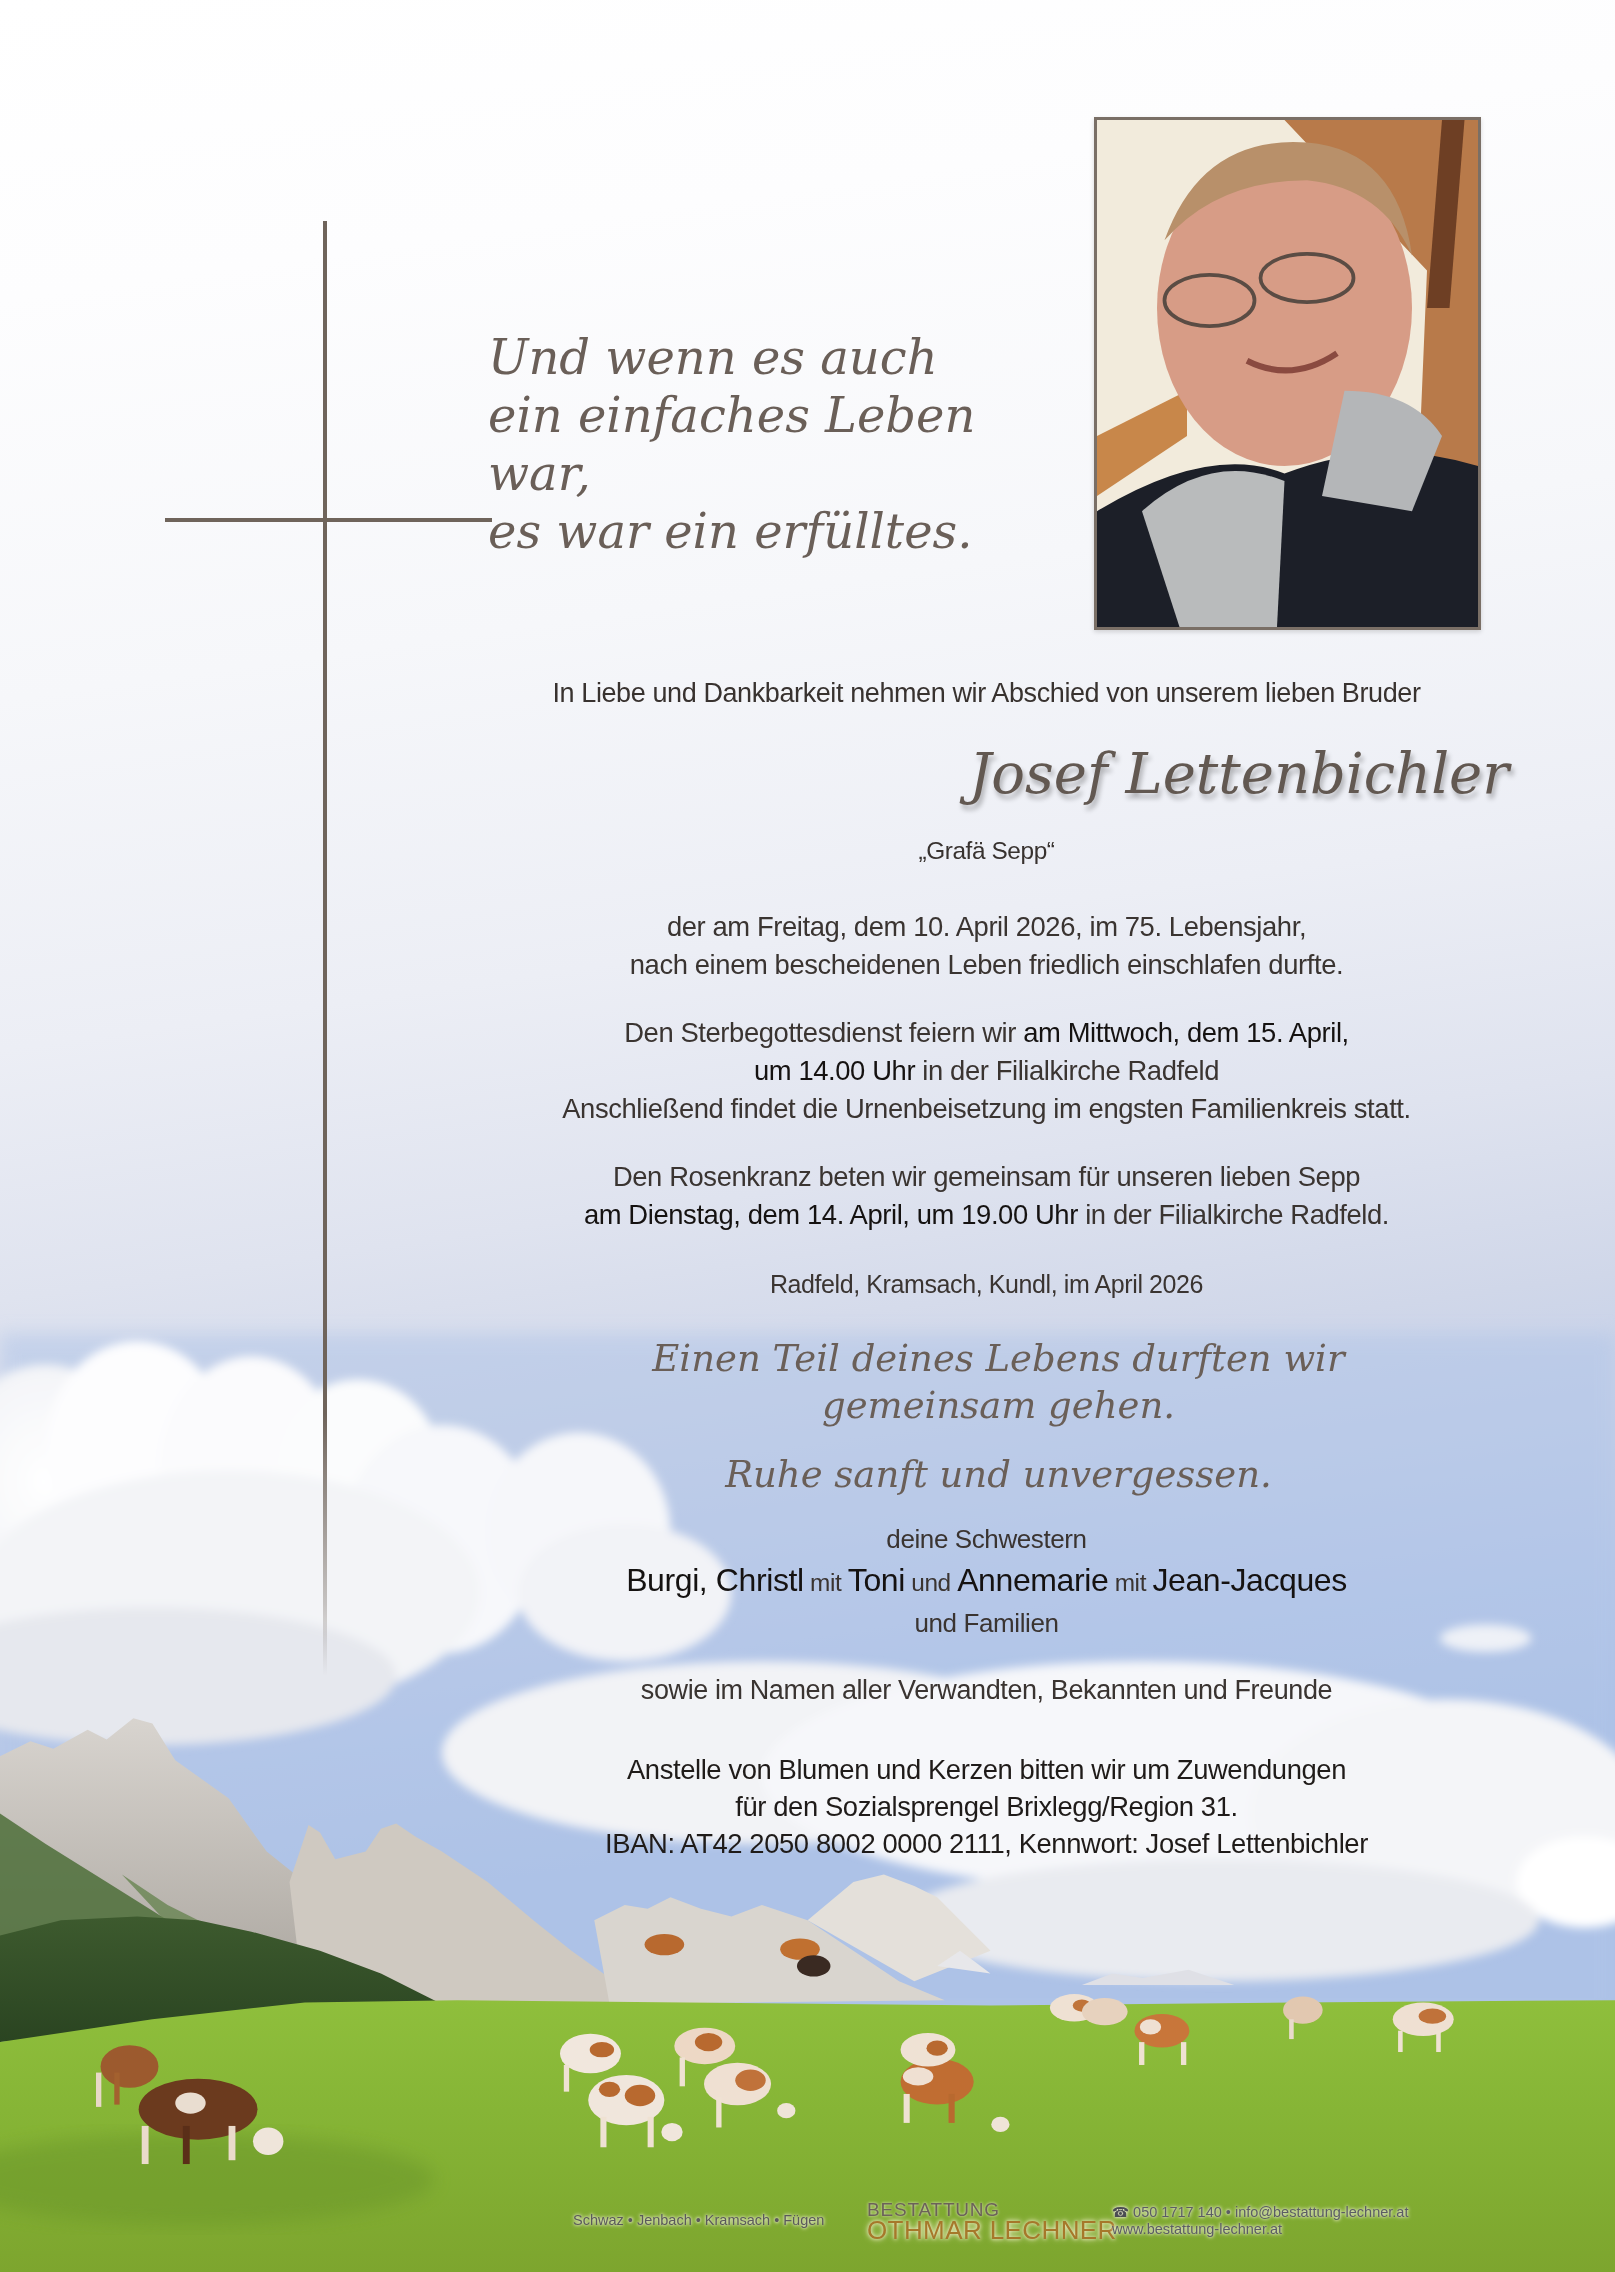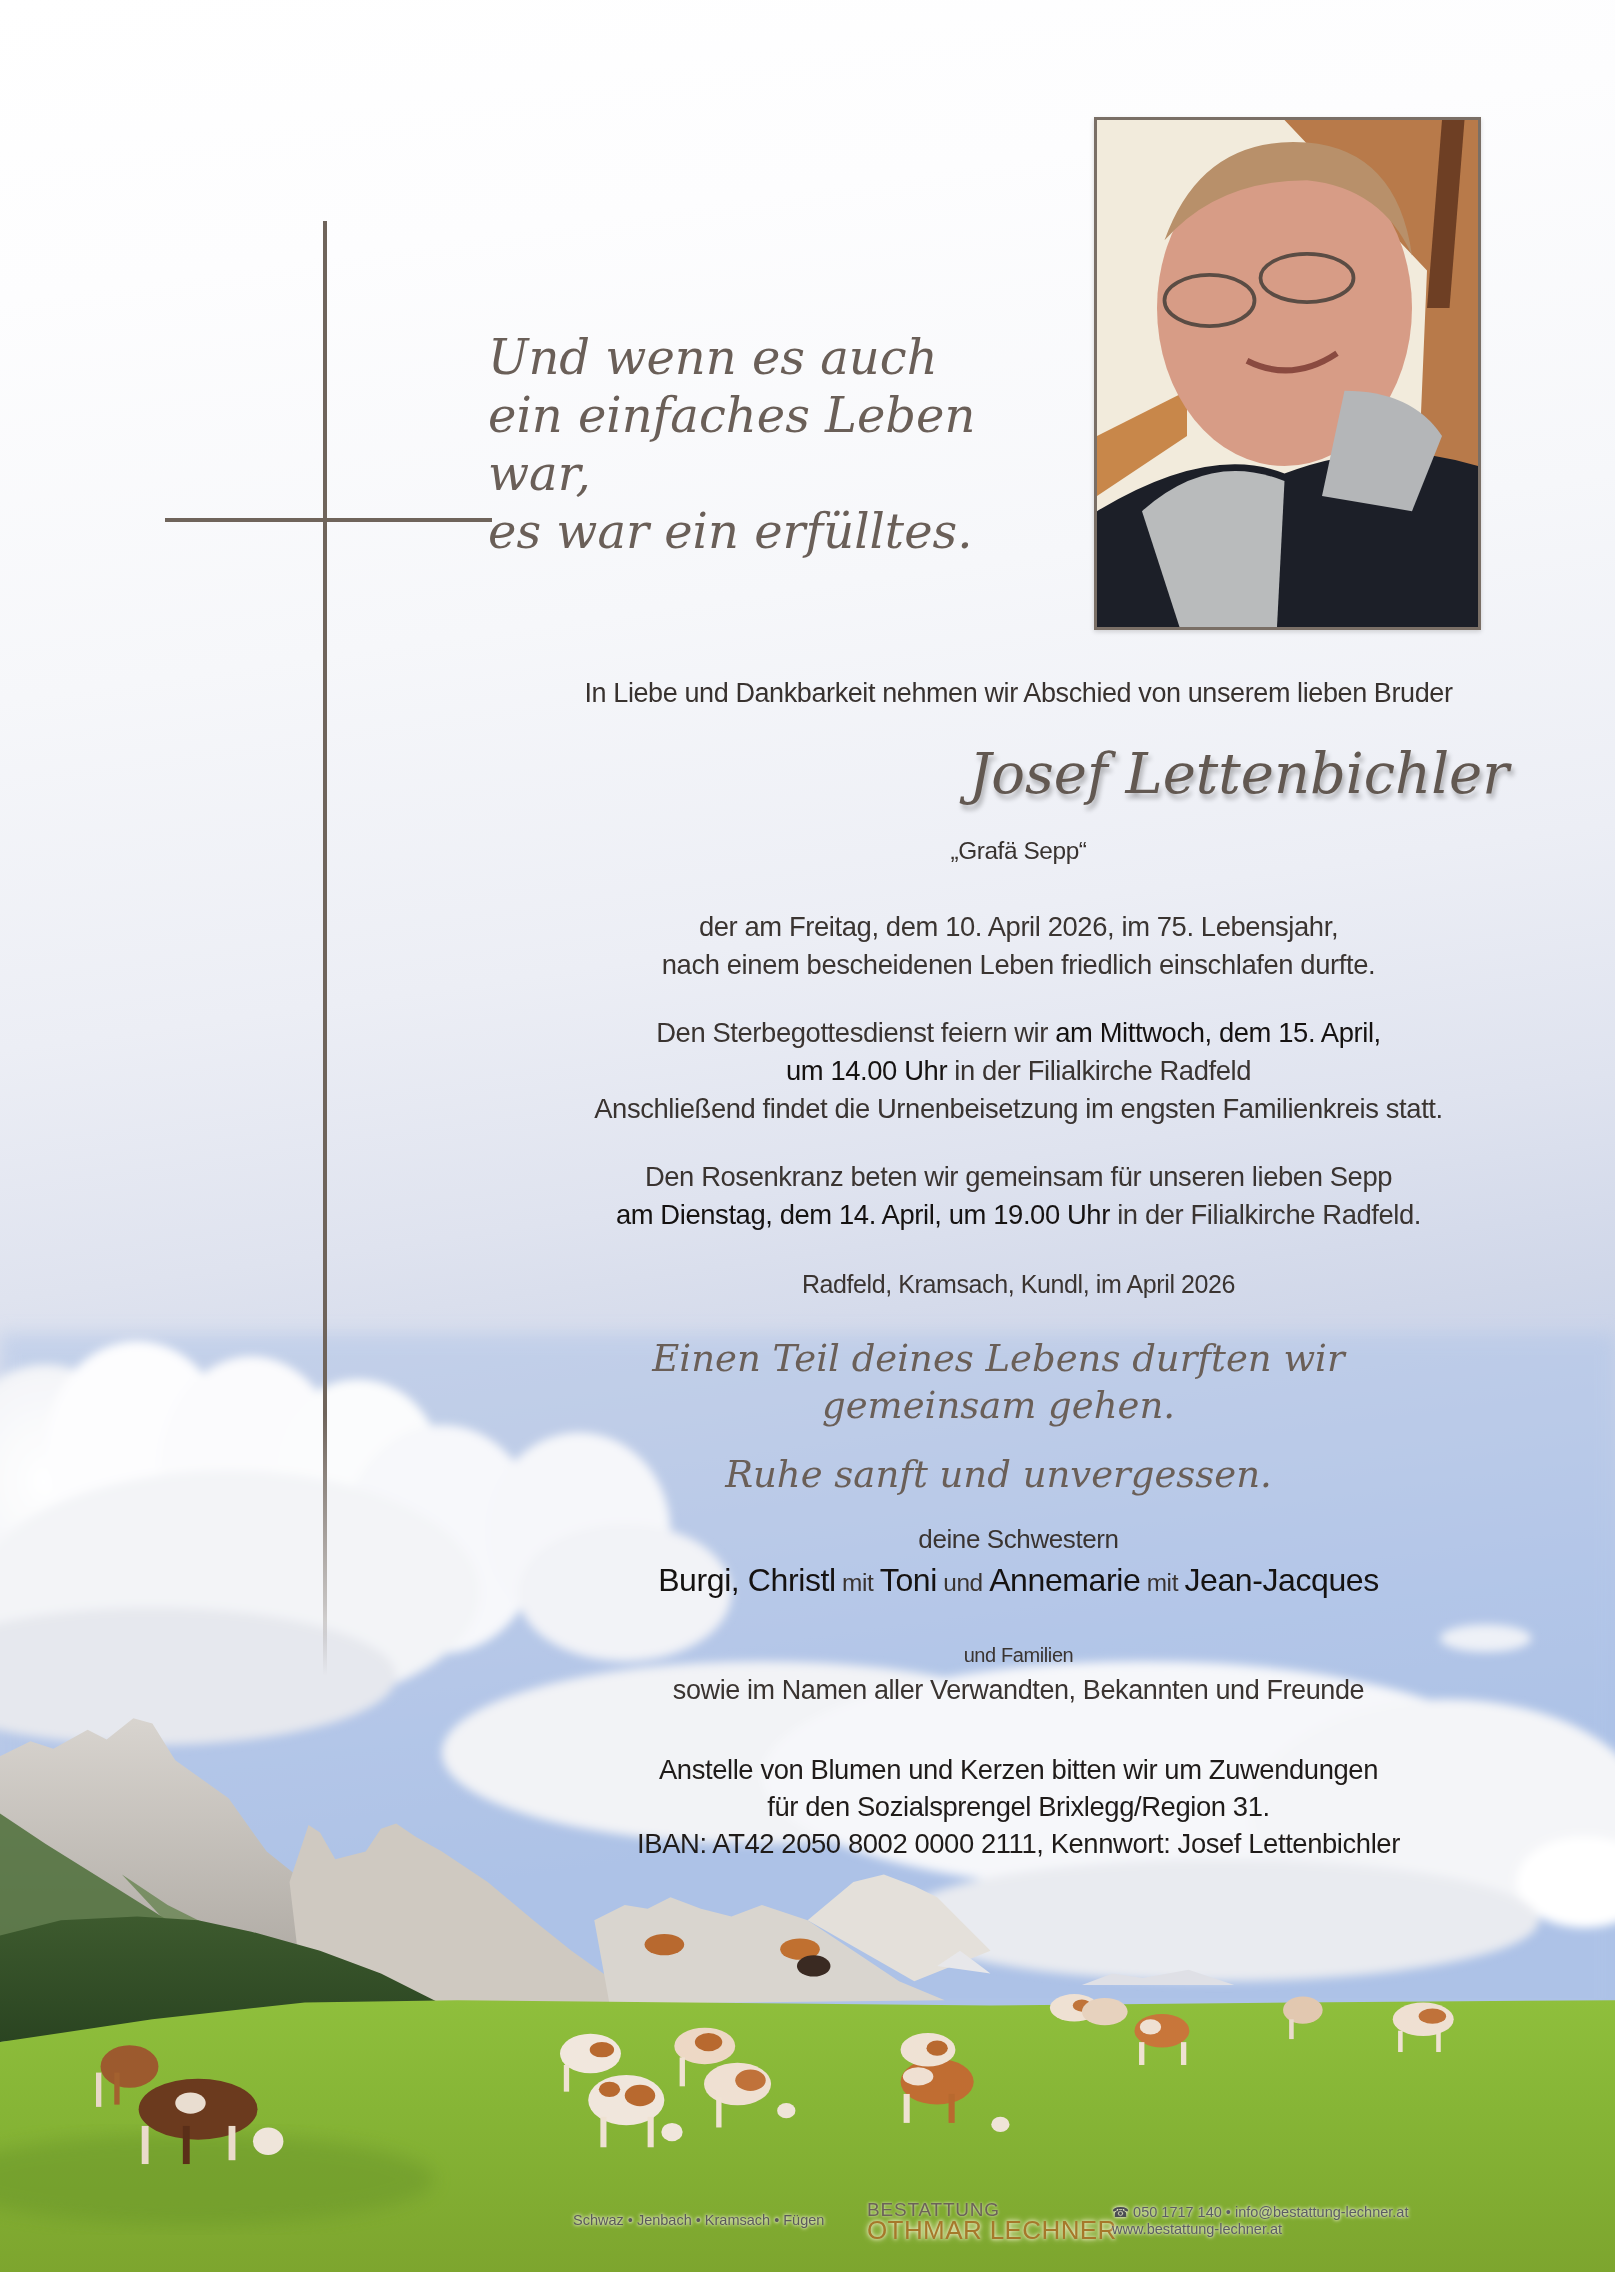--- a/index.html
+++ b/index.html
@@ -40,21 +40,21 @@
   .script {
     font-family: "DejaVu Serif", serif;
     font-style: italic;
     color: #6a5f58;
   }
   .quote {
     position: absolute; left: 488px; top: 328px; width: 564px;
     text-align: left; font-size: 48px; line-height: 58px;
   }
   .text-block {
-    position: absolute; left: 508px; width: 1021px;
+    position: absolute; left: 476px; width: 1021px;
     text-align: center;
     font-family: "Liberation Sans", sans-serif;
     font-weight: normal;
     letter-spacing: -0.4px;
   }
   .intro { top: 678px; font-size: 27px; color: #38322f; }
   .name {
     position: absolute; left: 488px; top: 724px; width: 1021px;
     text-align: right; font-size: 56px; line-height: 99px;
     text-shadow: 2.3px 4.6px 5.3px rgba(0,0,0,0.28);
@@ -69,21 +69,21 @@
   .place { top: 1270px; font-size: 25px; color: #3a3431; }
   .verse {
     position: absolute; left: 488px; width: 1021px; text-align: center;
     font-size: 37px; line-height: 47px;
   }
   .verse1 { top: 1335px; }
   .verse2 { top: 1451px; }
   .sisters-lbl { top: 1524px; font-size: 26px; color: #3a3431; }
   .names-line { top: 1562px; font-size: 32px; color: #151211; }
   .names-line .sm { font-size: 24.4px; color: #3a3431; margin-top: 36px; }
-  .families { top: 1608px; font-size: 20px; color: #3a3431; margin-top: 36px; }
+  .families { top: 1608px; font-size: 26px; color: #3a3431; }
   .relatives { top: 1675px; font-size: 27px; color: #3a3431; }
   .donation { top: 1751px; font-size: 27.4px; line-height: 37px; color: #1f1b19; }
 
   
   .footer-towns {
     position: absolute; left: 573px; top: 2212px;
     font-size: 14.5px; color: #5a5a5a;
     font-family: "Liberation Sans", sans-serif;
     text-shadow: 0 0 3px #f2f0d8, 0 0 4.6px #f2f0d8;
   }

